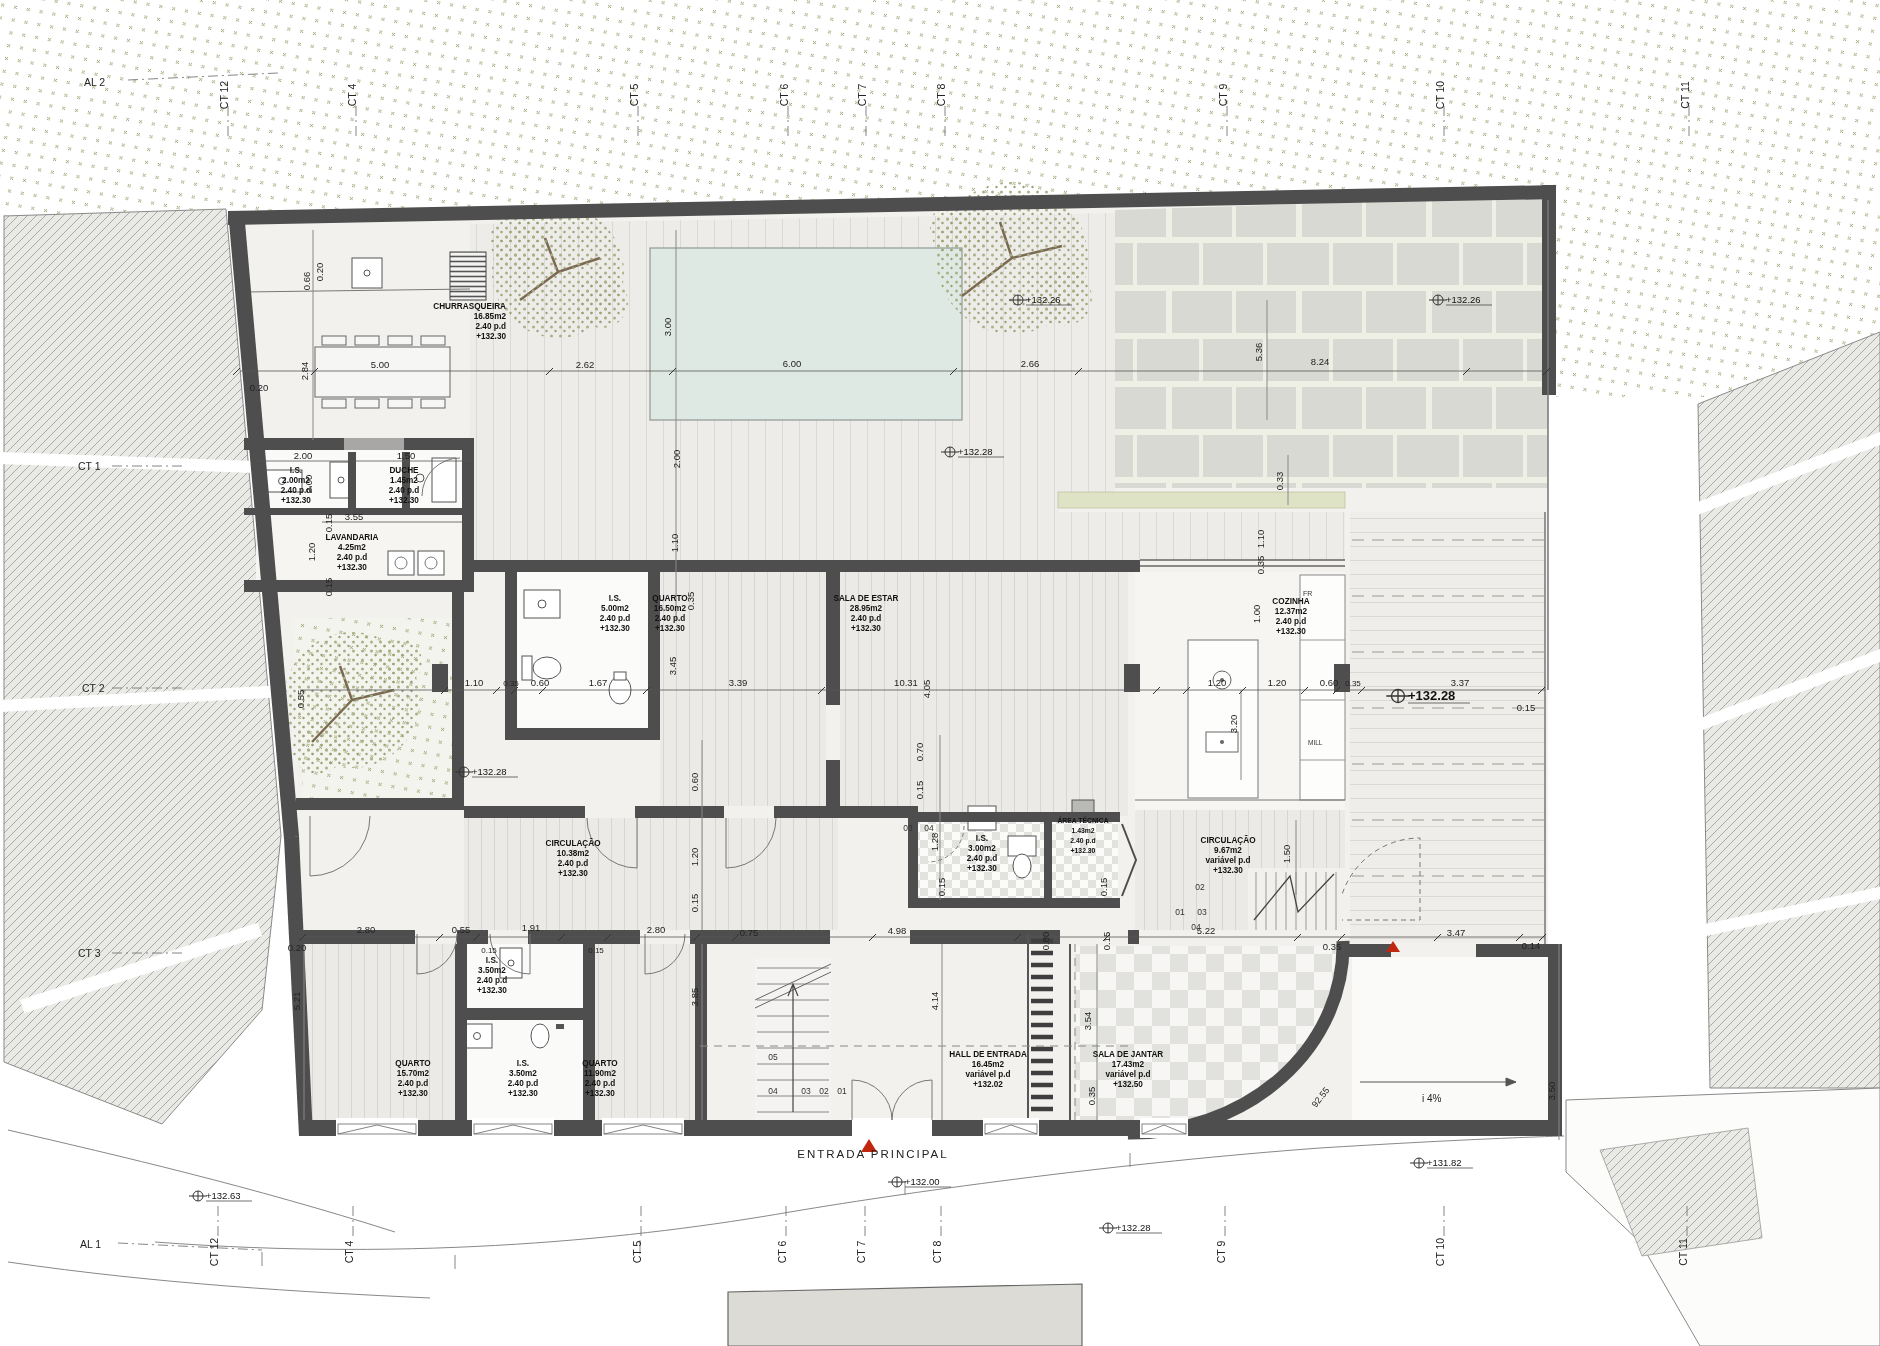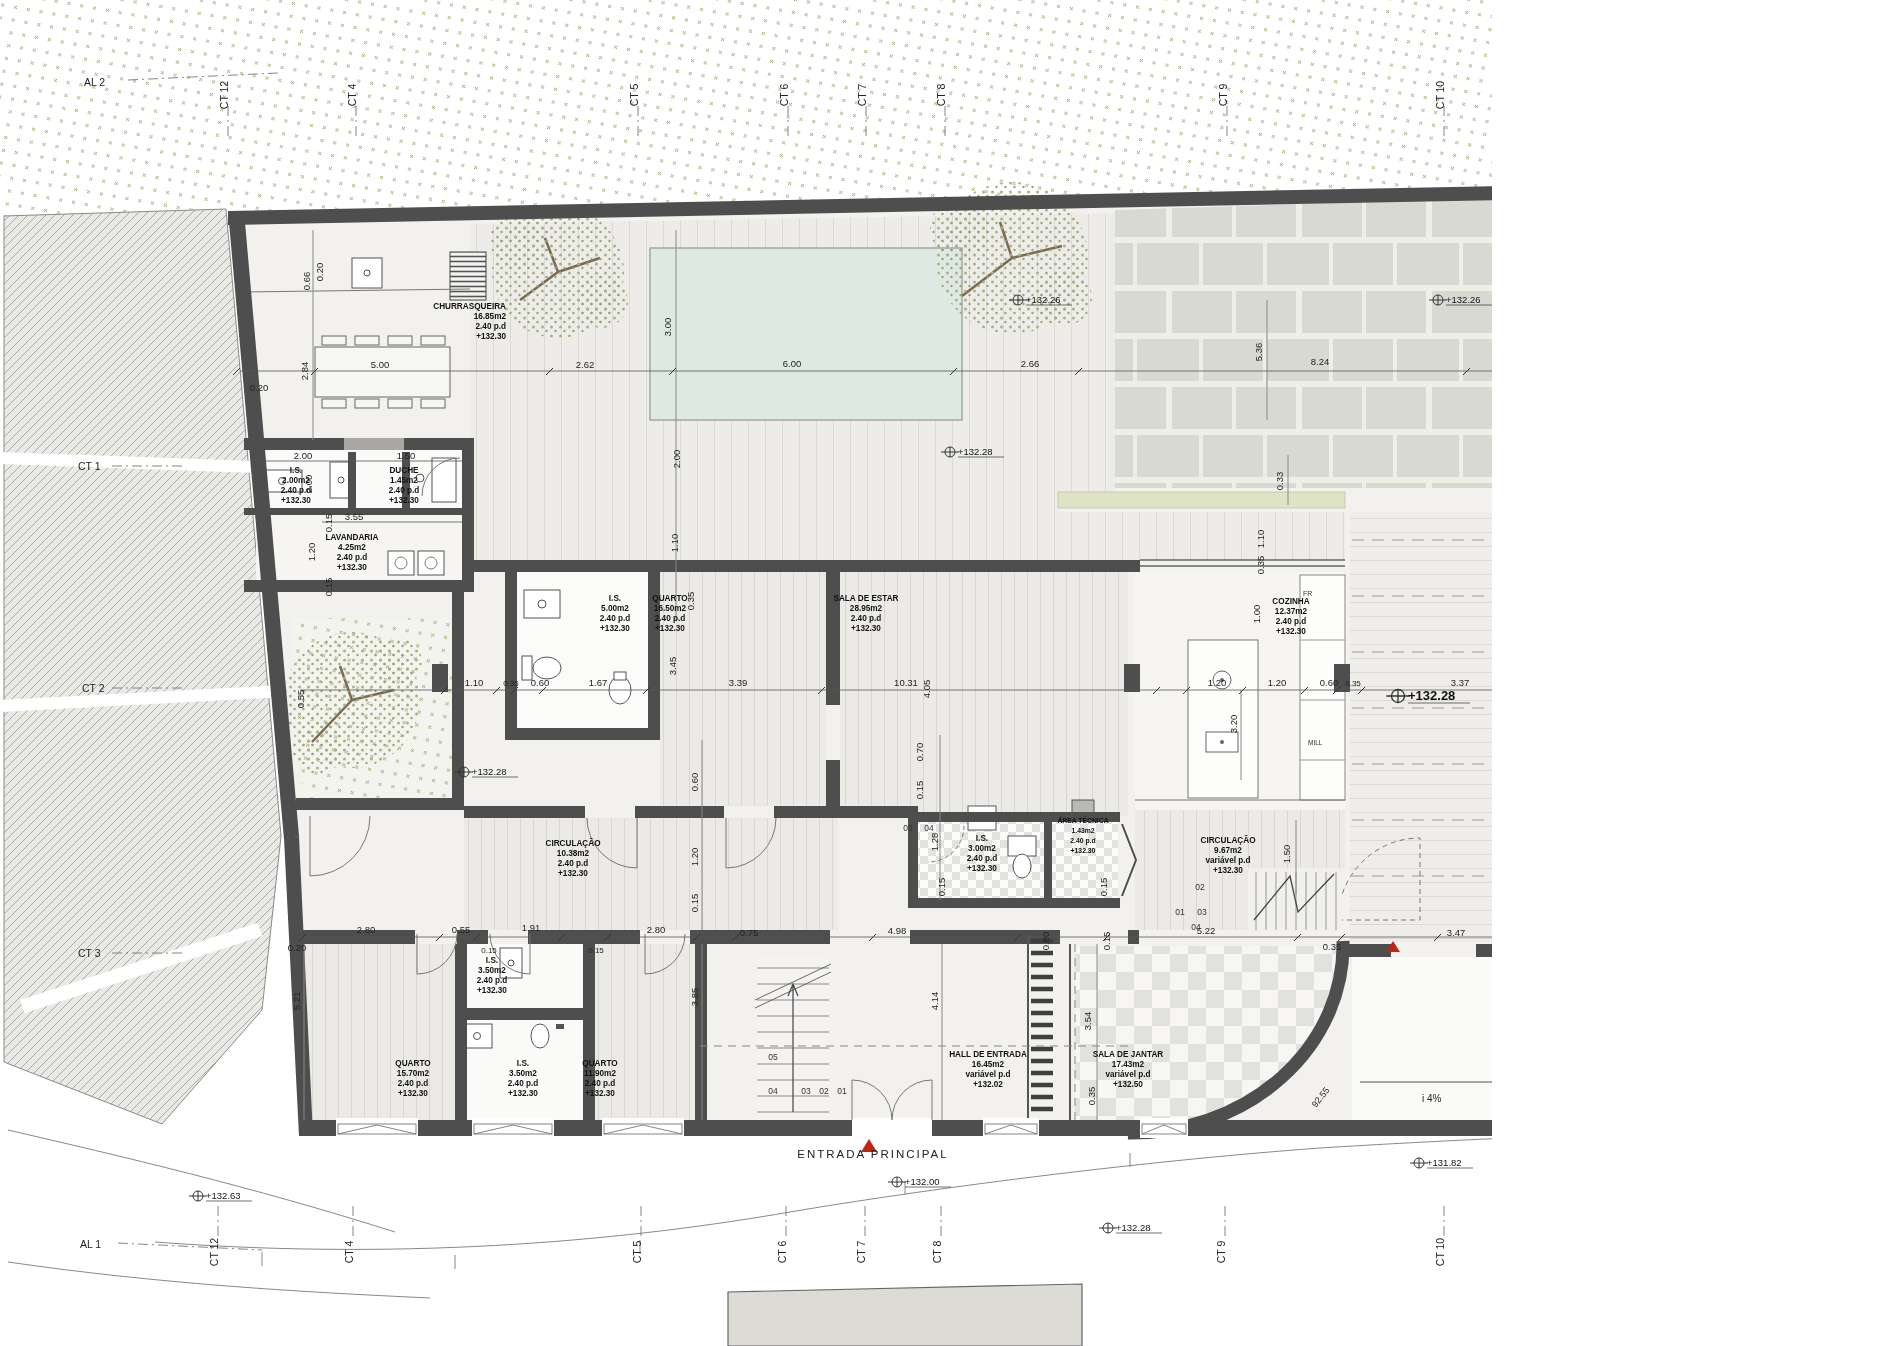--- a/index.html
+++ b/index.html
@@ -1,16 +1,16 @@
 <!DOCTYPE html>
 <html><head>
 <meta charset="utf-8">
 <style>
   html,body{margin:0;padding:0;background:#fff}
-  .wrap{position:relative;width:1492px;height:1346px;overflow:hidden;background:#86efac}
+  .wrap{position:relative;width:1880px;height:1346px;overflow:hidden;background:#86efac}
   svg{display:block}
   text{font-family:"Liberation Sans","DejaVu Sans",sans-serif;fill:#1e1e1e}
   .d{font-size:9.5px;text-anchor:middle;fill:#222}
   .room{font-size:8.2px;font-weight:700;text-anchor:middle;fill:#111}
   .grid{font-size:10.5px;text-anchor:middle;fill:#222}
   .gridl{font-size:10.5px;fill:#222}
   .lvl{font-size:9.5px;fill:#111}
   .lvlbig{font-size:13px;font-weight:700;fill:#111}
   .ref{font-size:8.5px;text-anchor:middle;fill:#333}
   .ent{font-size:11.5px;letter-spacing:2px;text-anchor:middle;fill:#222}

